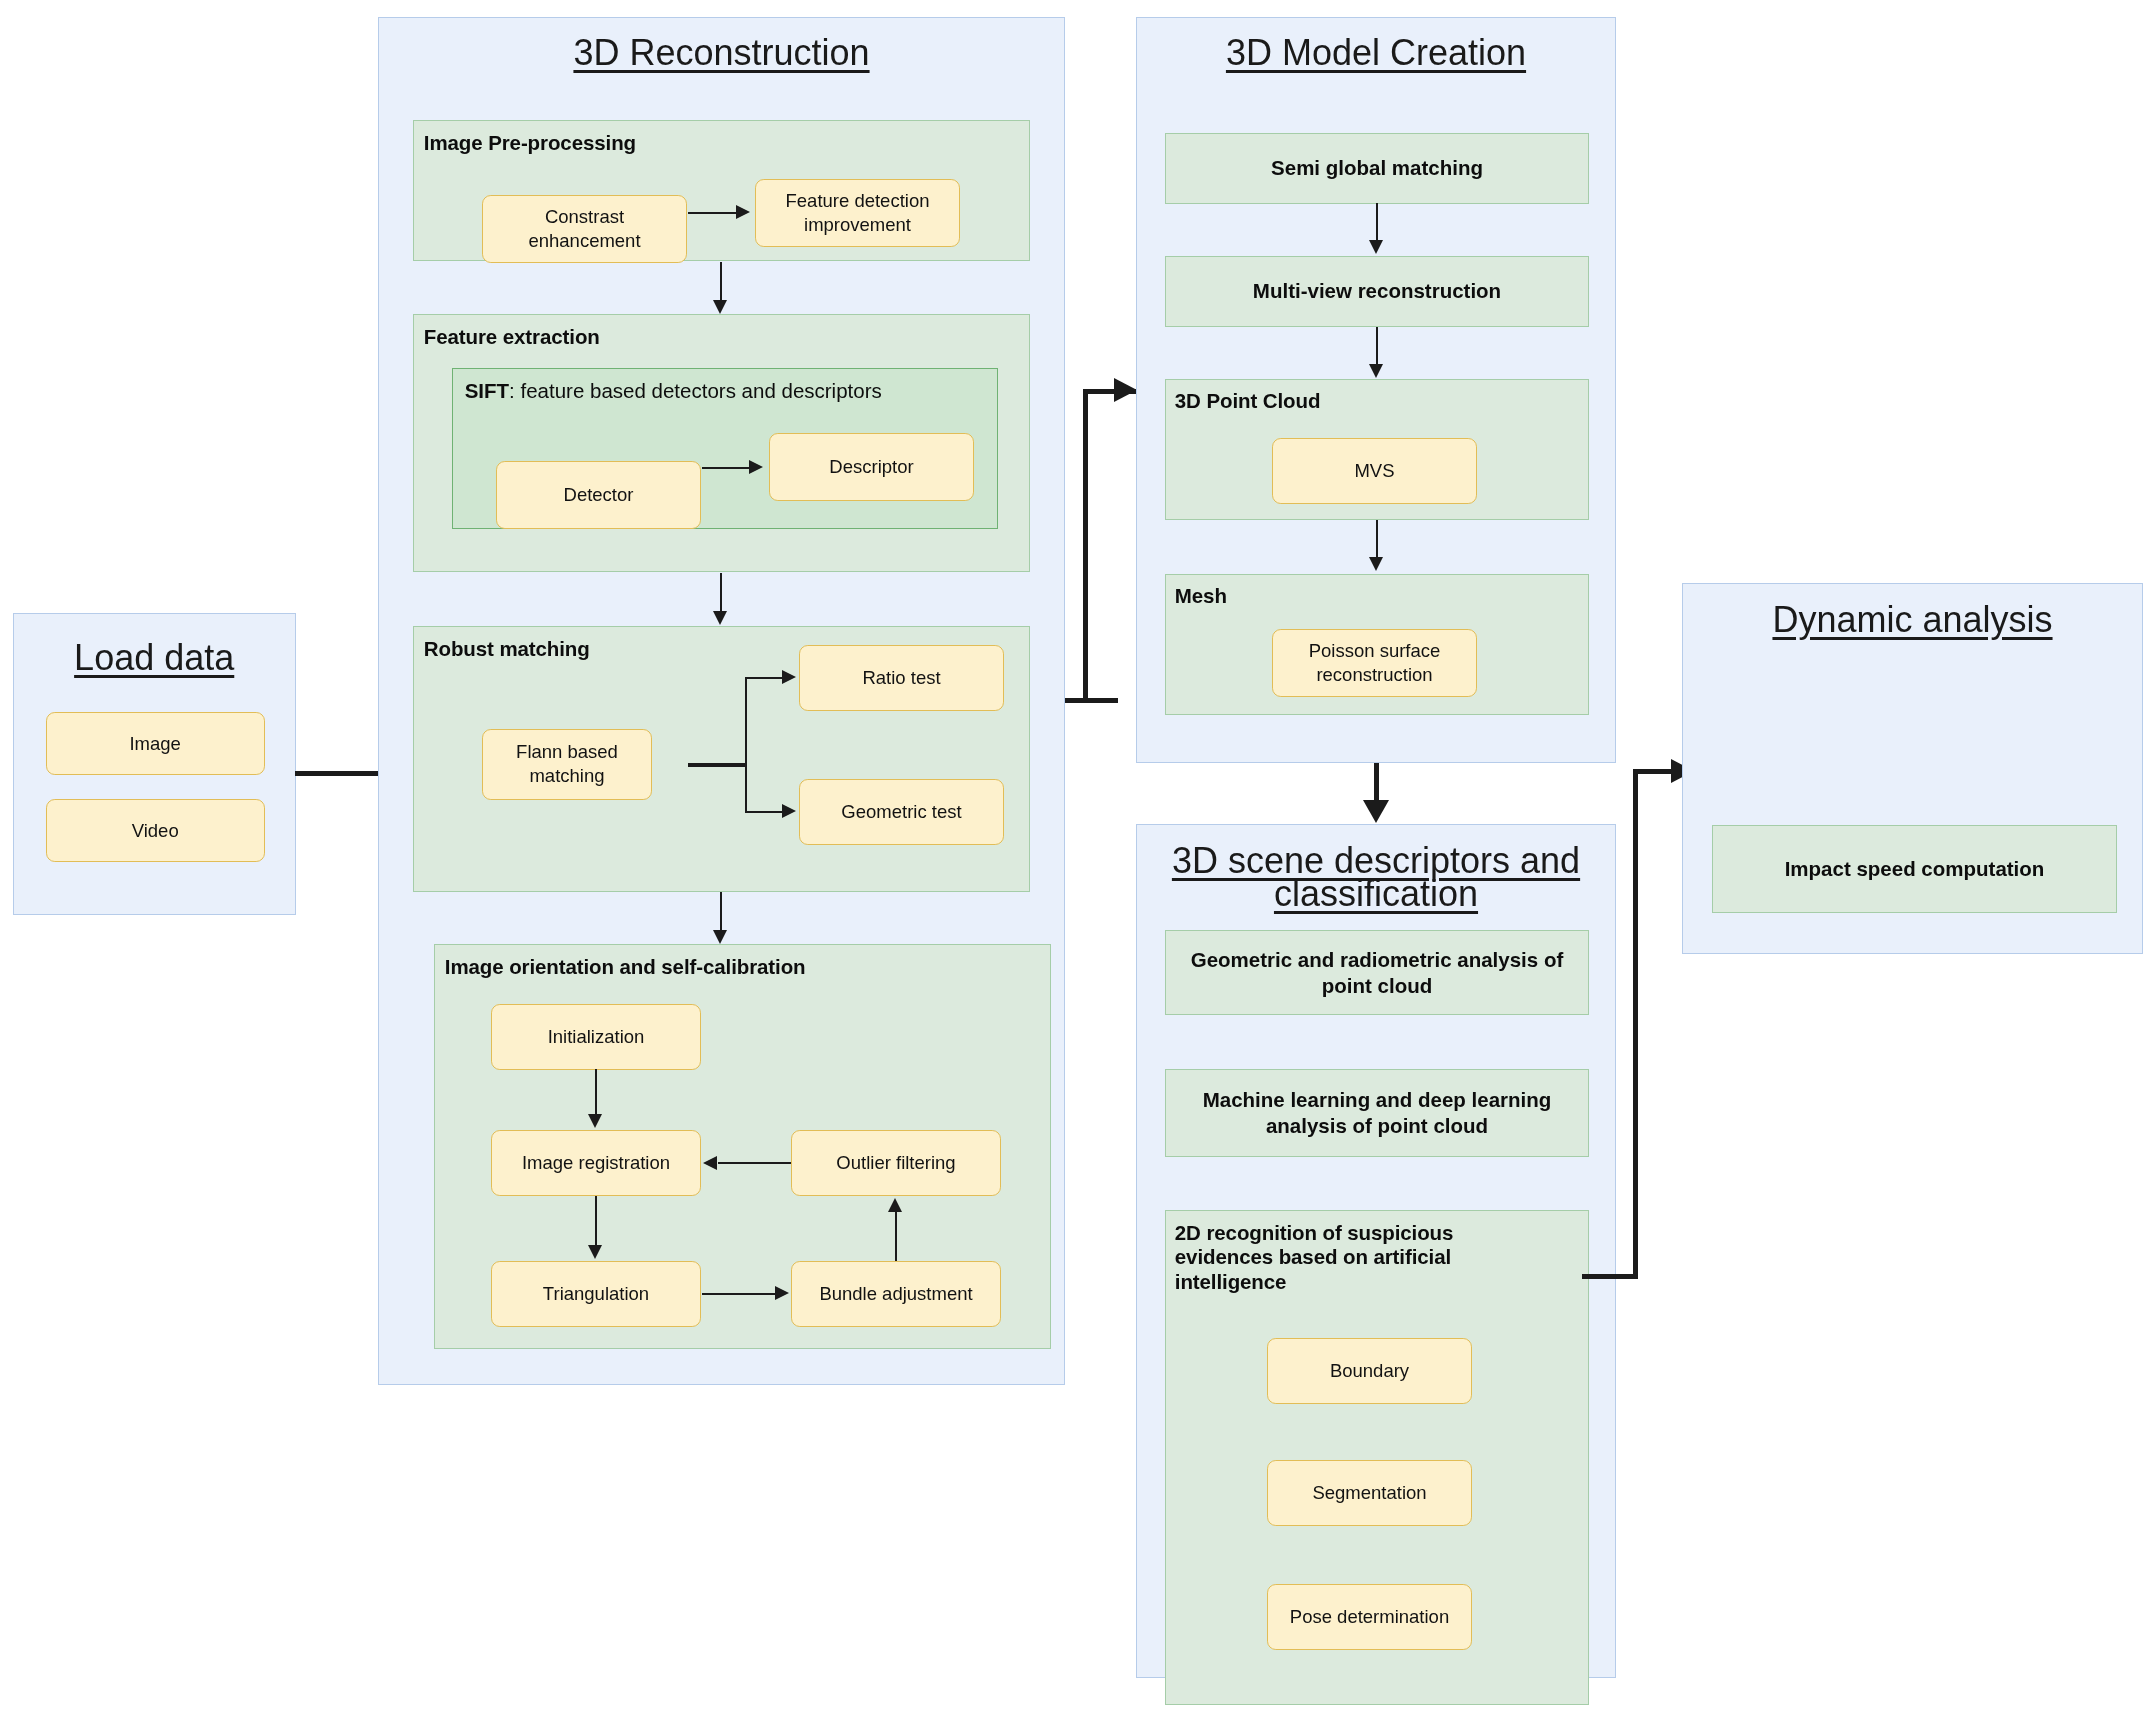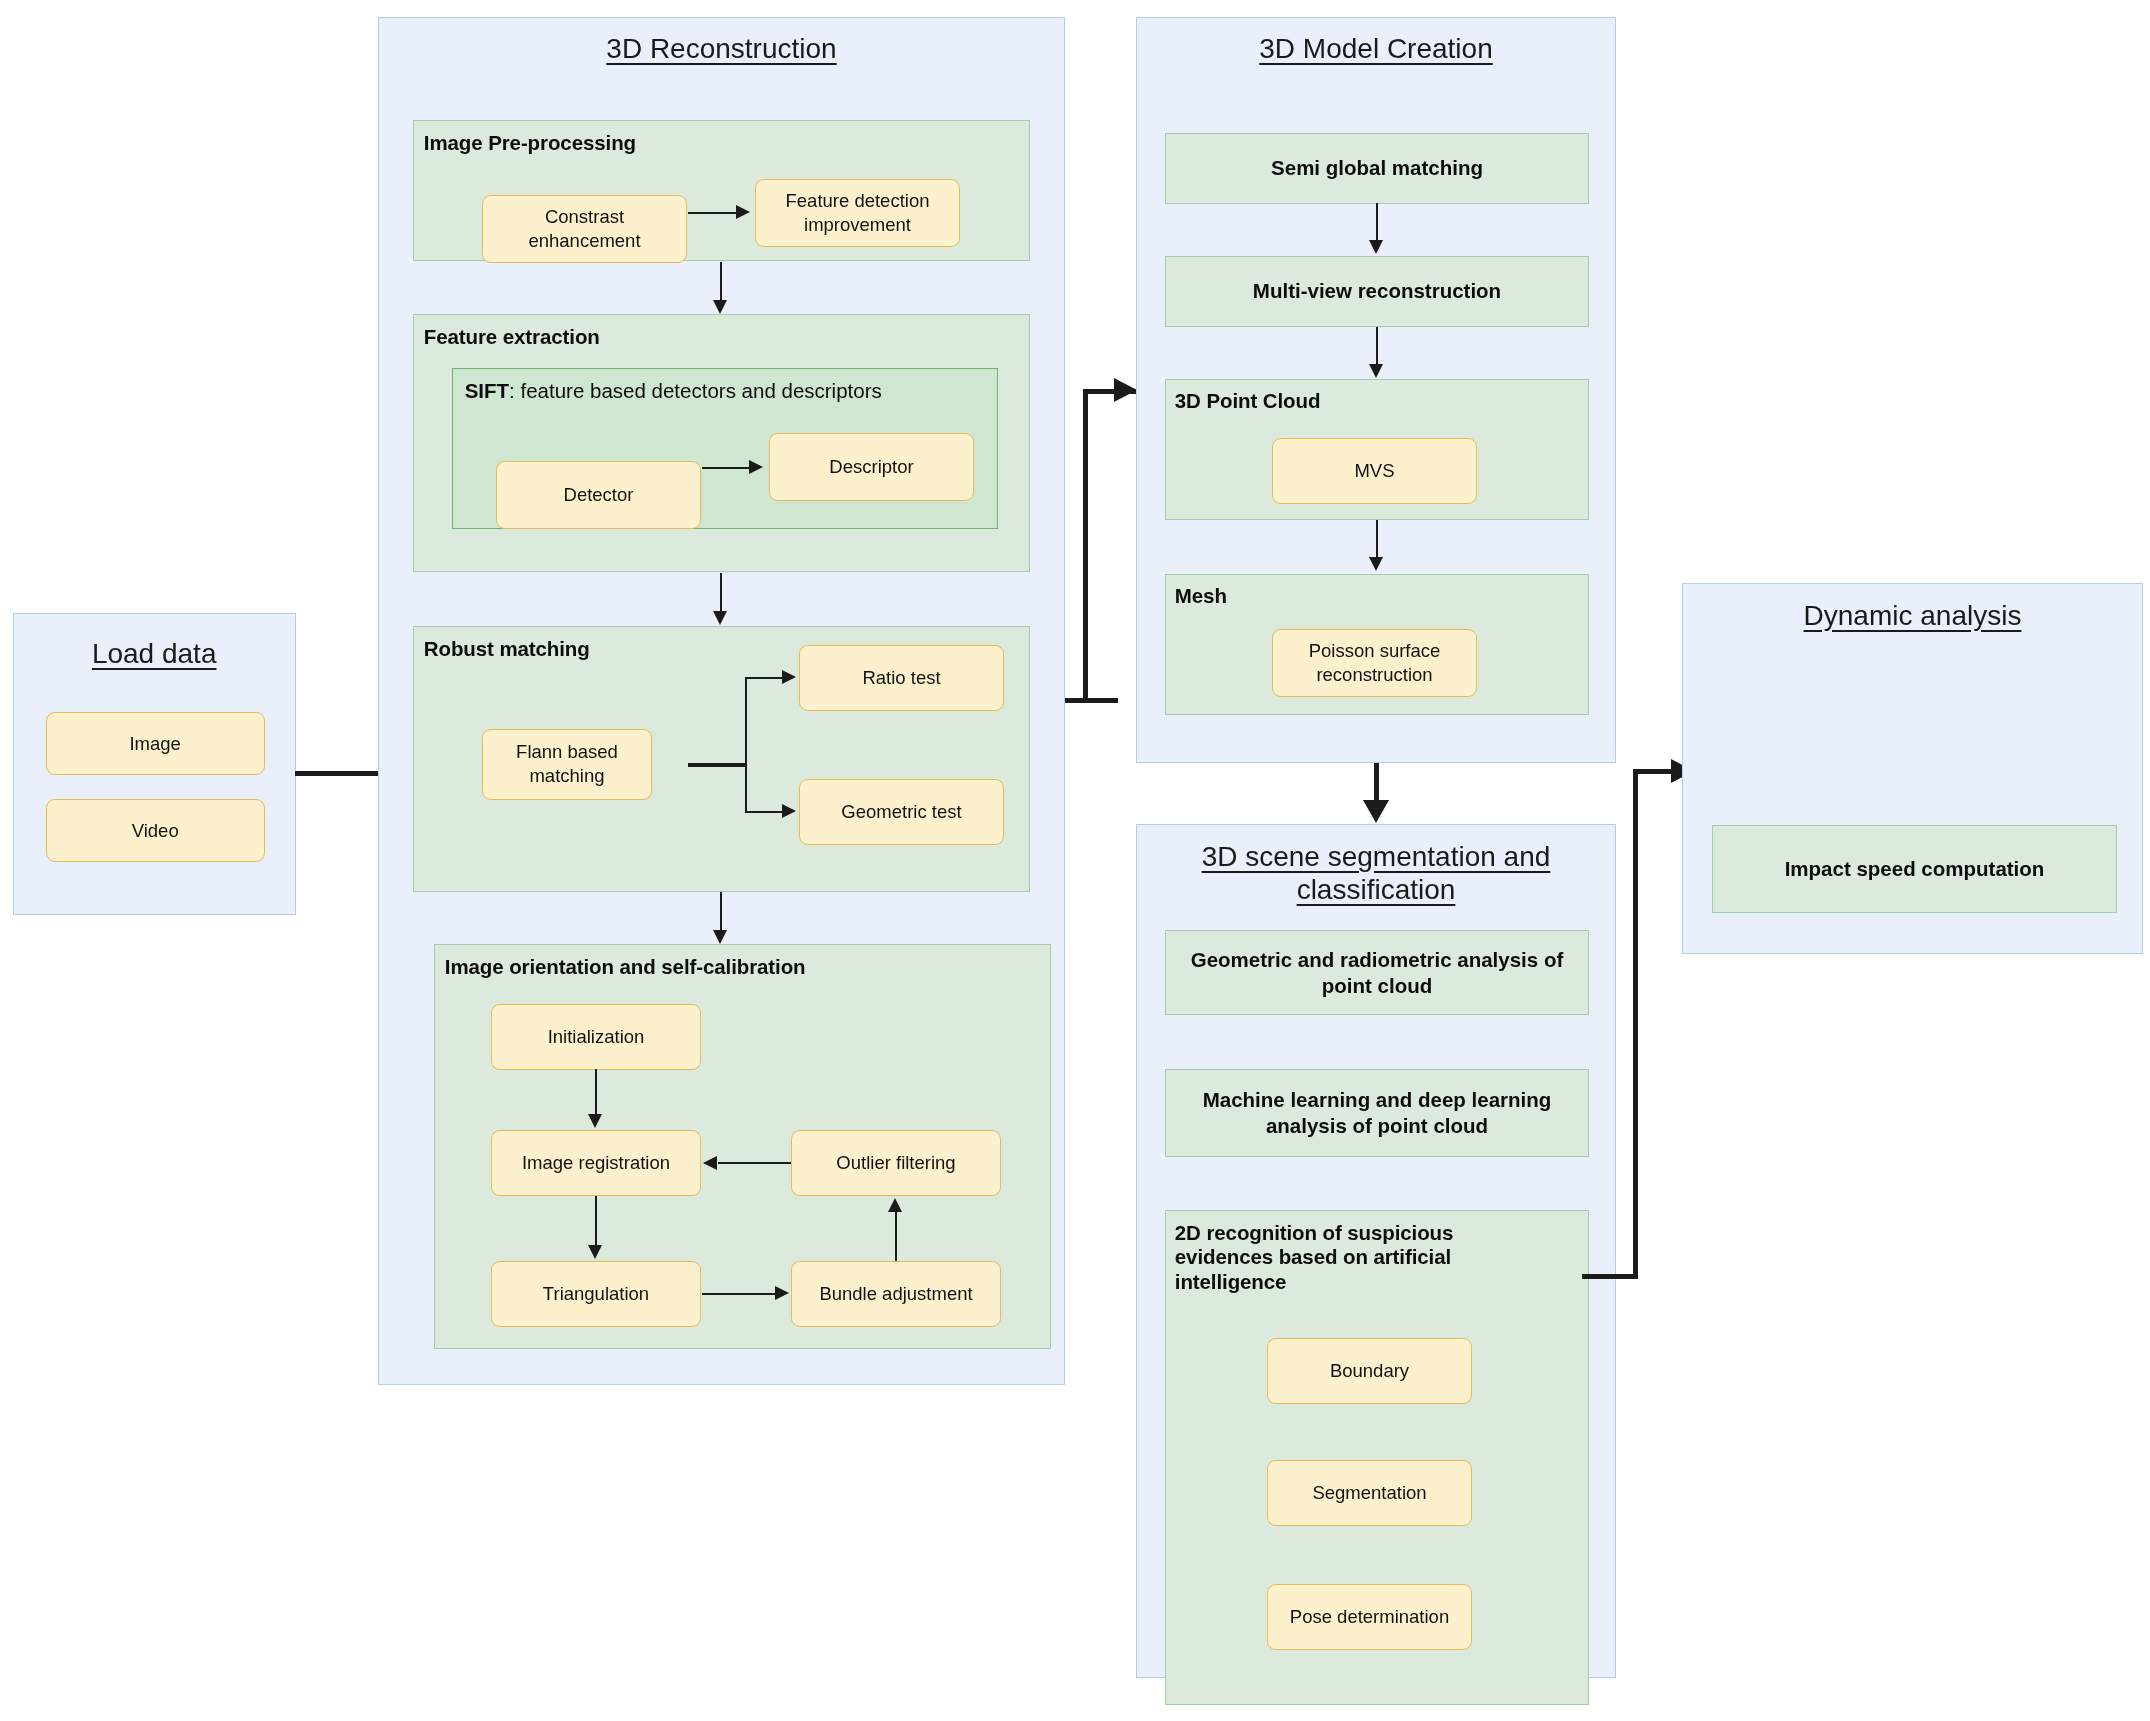--- a/index.html
+++ b/index.html
@@ -16,21 +16,21 @@
   .panel{
     position:absolute;
     background:#e9f0fb;
     border:1.5px solid #b6ccea;
     box-sizing:border-box;
   }
   .panel-title{
     position:absolute;
     left:0;right:0;
     text-align:center;
-    font-size:28px;
+    font-size:36px;
     color:#1a1a1a;
     text-decoration:underline;
     text-underline-offset:4.9px;
     line-height:1.18;
     font-weight:400;
   }
 
   
   .green{
     position:absolute;
@@ -248,21 +248,21 @@
       <div class="green-label" style="left:8.8px;top:9.8px;">Mesh</div>
       <div class="node" style="left:106px;top:54px;width:205px;height:68px;">Poisson surface reconstruction</div>
     </div>
   </div>
 
   <div class="vline thick" style="left:1374px;top:763px;height:39px;"></div>
   <div class="arrow-d big" style="left:1363px;top:800px;"></div>
 
   <div class="panel" style="left:1136px;top:824px;width:480px;height:854px;">
 
-    <div class="panel-title" style="top:14.6px;">3D scene segmentation and</div>
+    <div class="panel-title" style="top:14.6px;">3D scene descriptors and</div>
     <div class="panel-title" style="top:48px;">classification</div>
 
     <div class="green green-center" style="left:28px;top:244px;width:424px;height:88px;">Machine learning and deep learning analysis of point cloud</div>
 
     <div class="green green-center" style="left:28px;top:105px;width:424px;height:85px;">Geometric and radiometric analysis of point cloud</div>
 
     <div class="green" style="left:28px;top:385px;width:424px;height:495px;">
       <div class="green-label" style="left:8.8px;top:9.8px;width:380px;">2D recognition of suspicious evidences based on artificial intelligence</div>
       <div class="node" style="left:101px;top:127px;width:205px;height:66px;">Boundary</div>
       <div class="node" style="left:101px;top:249px;width:205px;height:66px;">Segmentation</div>

